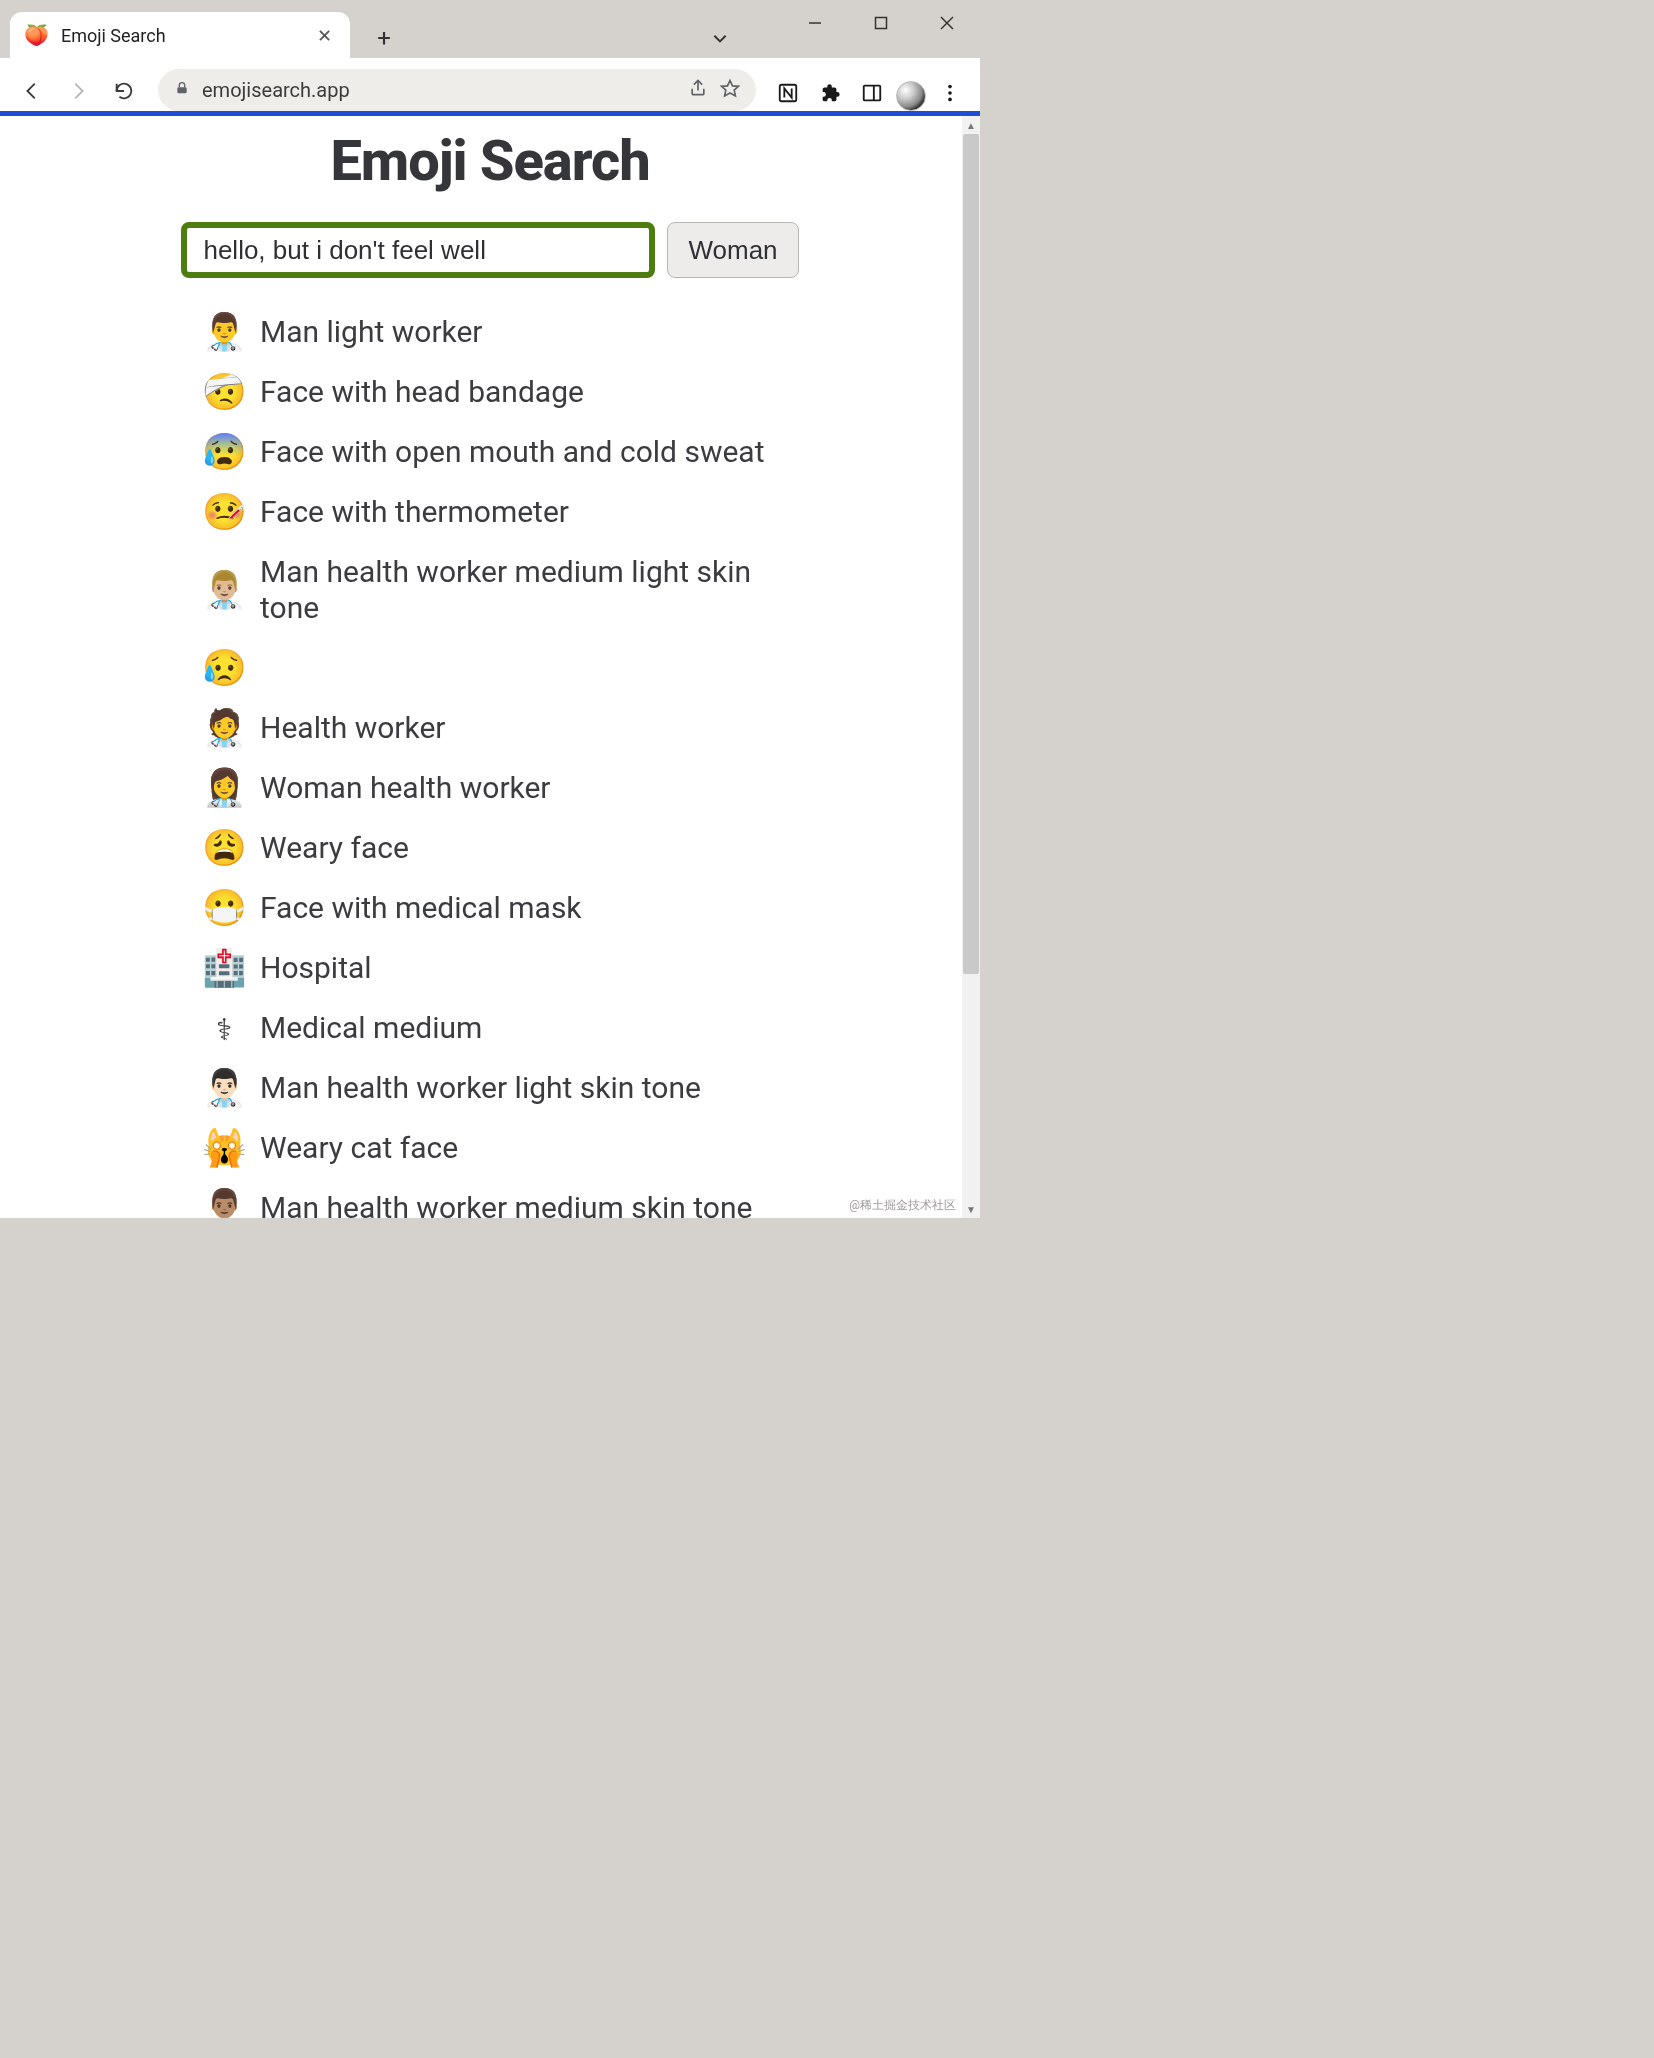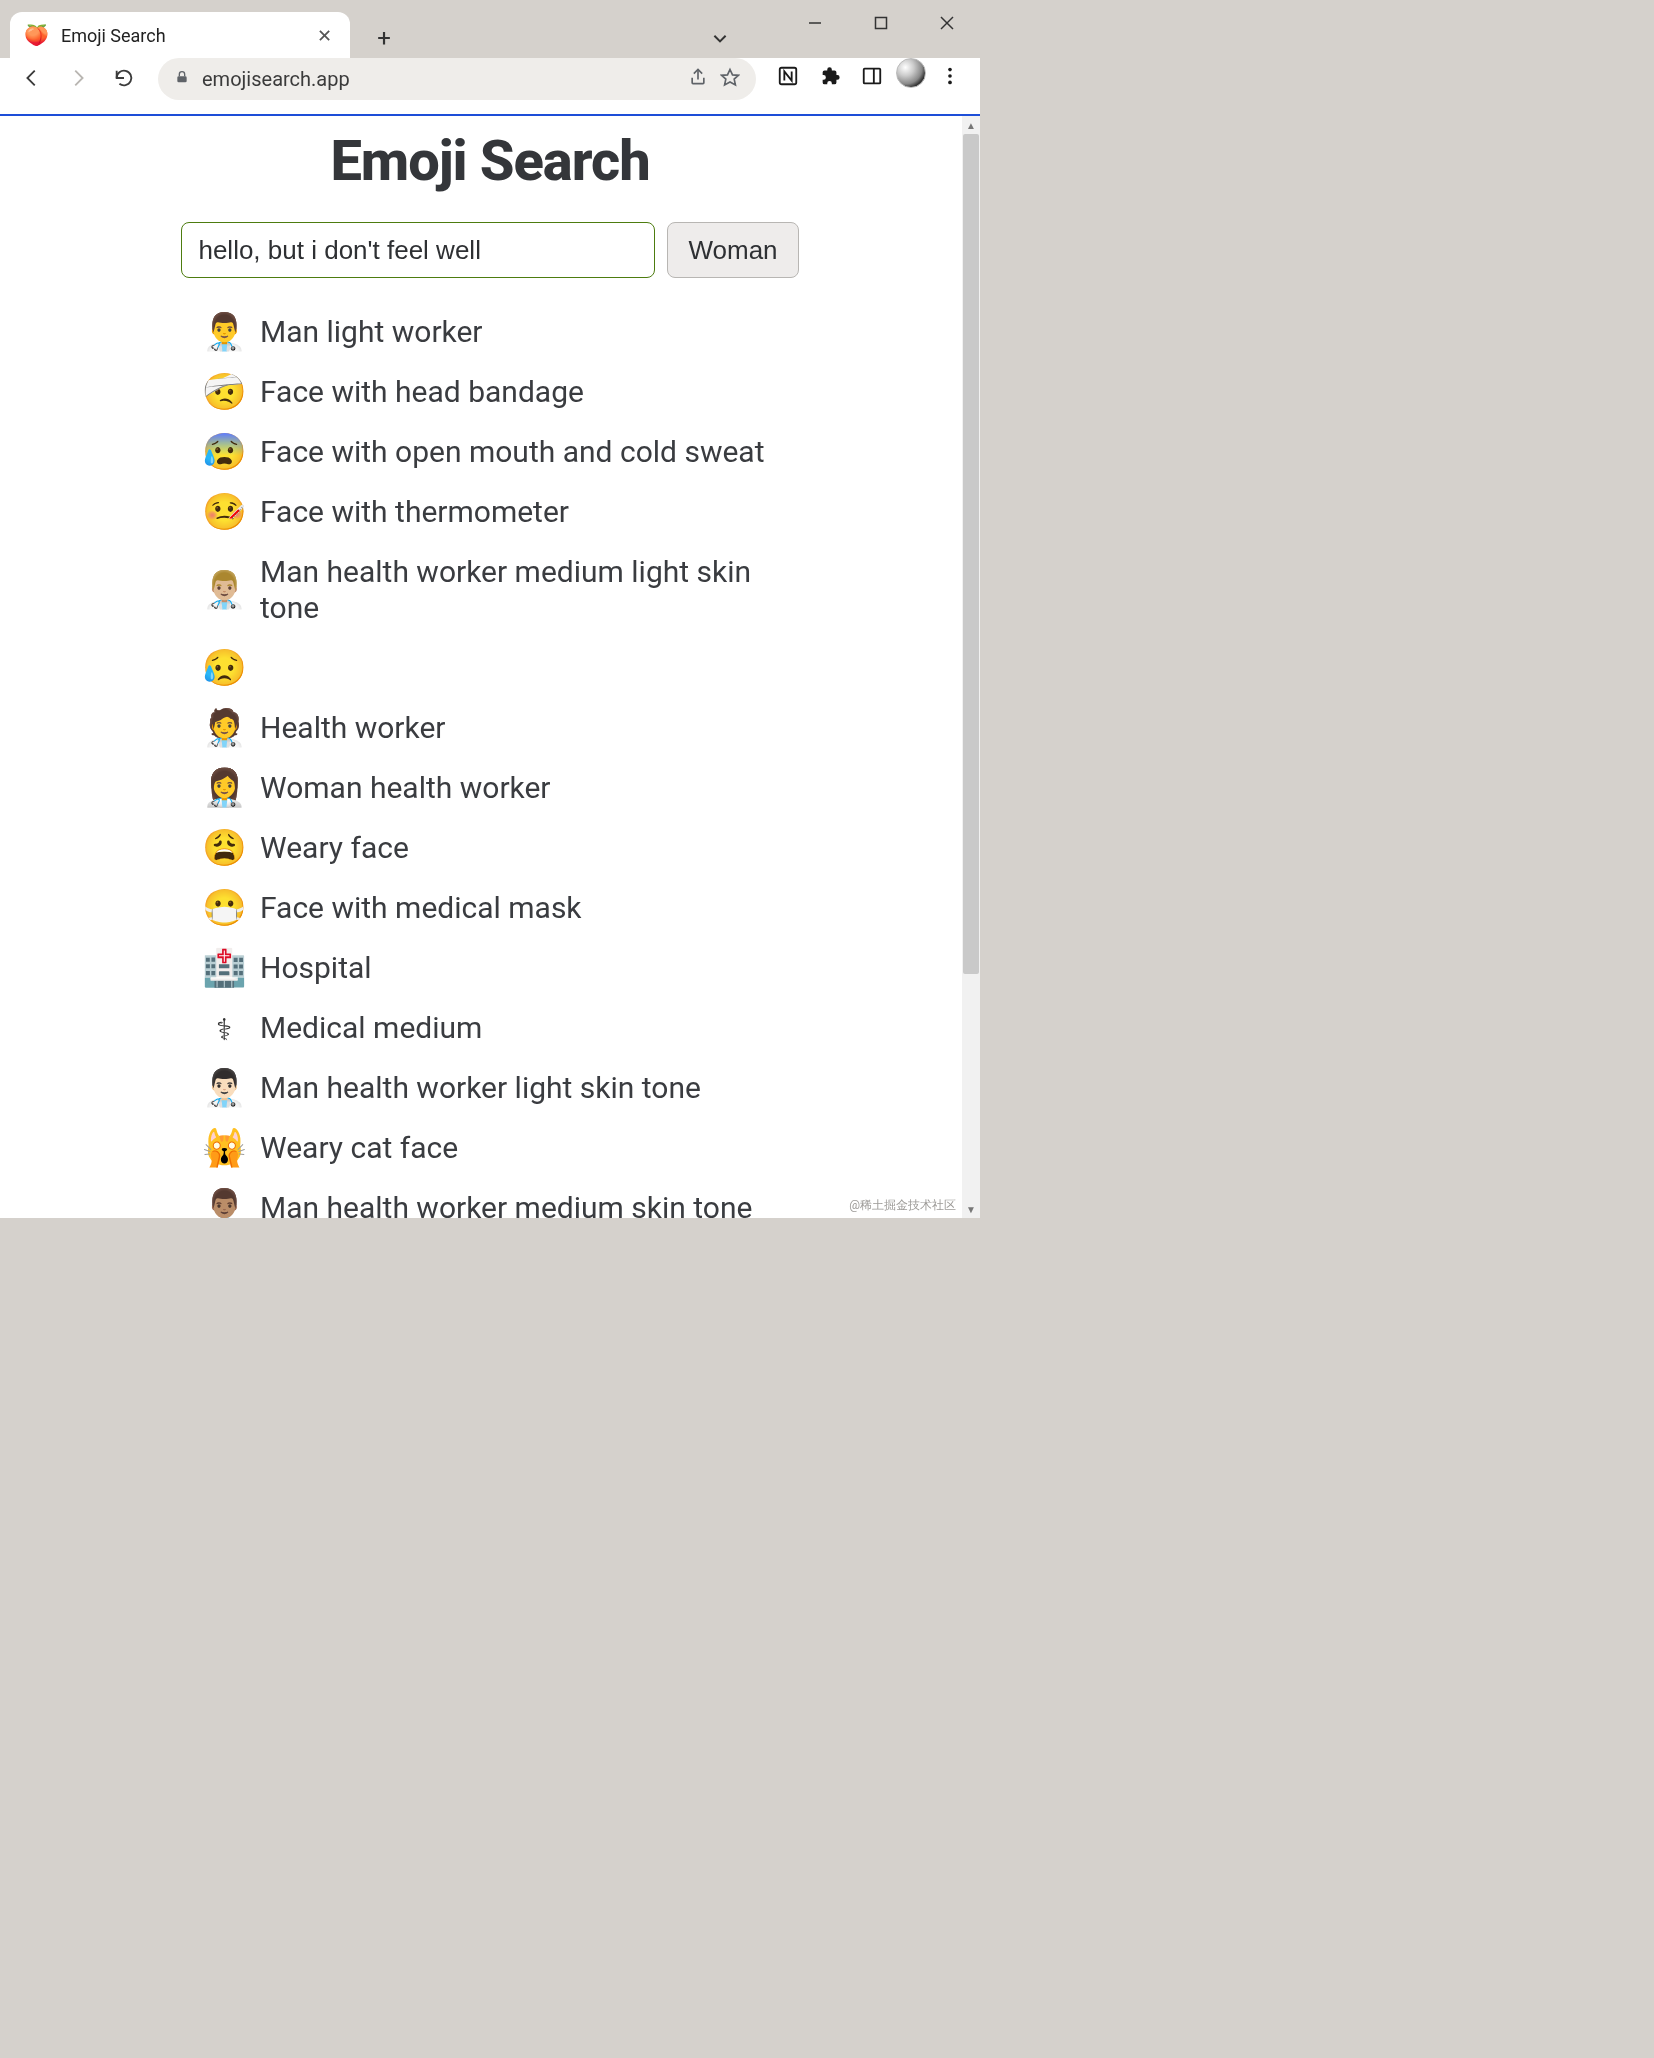--- a/index.html
+++ b/index.html
@@ -66,24 +66,24 @@
     margin-right: 240px;
     width: 40px; height: 40px;
     display:flex;align-items:center;justify-content:center;
     color:#333;
   }
 
   .toolbar {
     background: #fff;
     height: 58px;
     display: flex;
-    align-items: flex-start;
+    align-items: flex-end;
     padding: 0 12px;
     gap: 6px;
-    border-bottom: 2px solid #1d4ed8;
+    border-bottom: 5px solid #1d4ed8;
   }
   .tool-btn {
     width: 40px; height: 40px;
     display: flex; align-items: center; justify-content: center;
     border-radius: 50%;
     color: #3b3b3b;
   }
   .tool-btn.disabled { color: #b9b6b2; }
   .tool-btn svg { width: 22px; height: 22px; stroke: currentColor; stroke-width: 2; fill: none; }
 
@@ -155,21 +155,21 @@
   }
   .search-row {
     display: flex;
     justify-content: center;
     gap: 12px;
     margin-bottom: 24px;
   }
   .search-input {
     width: 474px;
     height: 56px;
-    border: 1px solid #4d7c0f;
+    border: 6px solid #4d7c0f;
     border-radius: 8px;
     padding: 0 16px;
     font-size: 26px;
     color: #2e3033;
     background: #fff;
   }
   .search-btn {
     height: 56px;
     padding: 0 20px;
     font-size: 26px;

